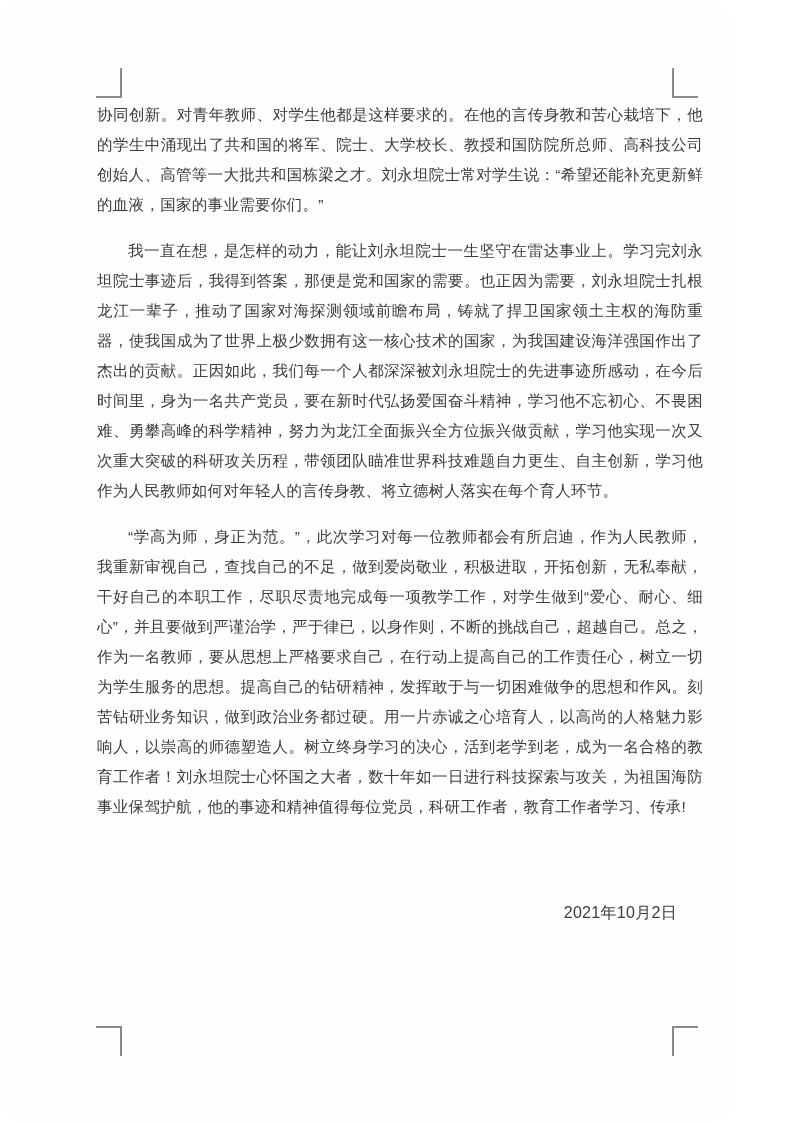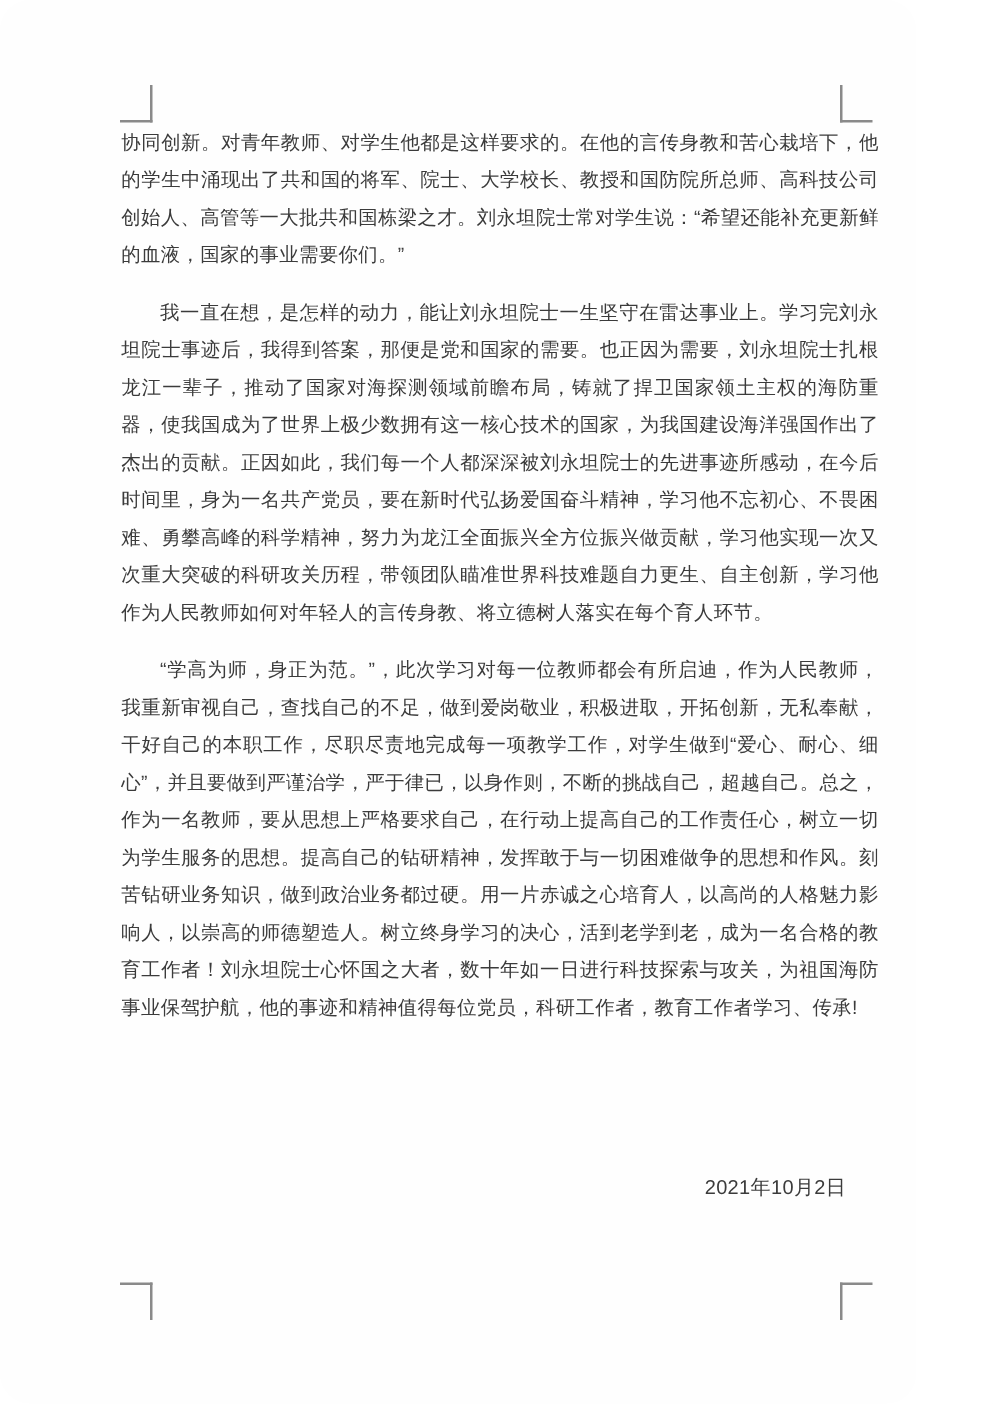--- a/index.html
+++ b/index.html
@@ -34,21 +34,21 @@
     font-size:15.5px;
     line-height:30px;
     text-align:justify;
     text-justify:inter-ideograph;
     letter-spacing:0.3px;
   }
   .content p{margin:0;}
   .content p + p{margin-top:16px;}
   .content p.indent{text-indent:2em;}
   .date-line{
-    margin-top:114px;
+    margin-top:76px;
     text-align:right;
     padding-right:26px;
     font-size:16px;
   }
 </style>
 </head>
 <body>
 
 <div class="page">
 

